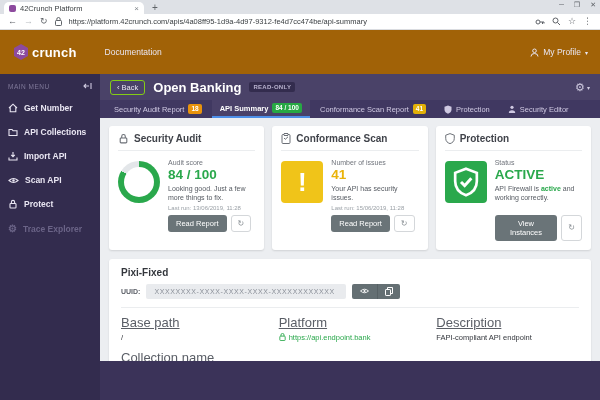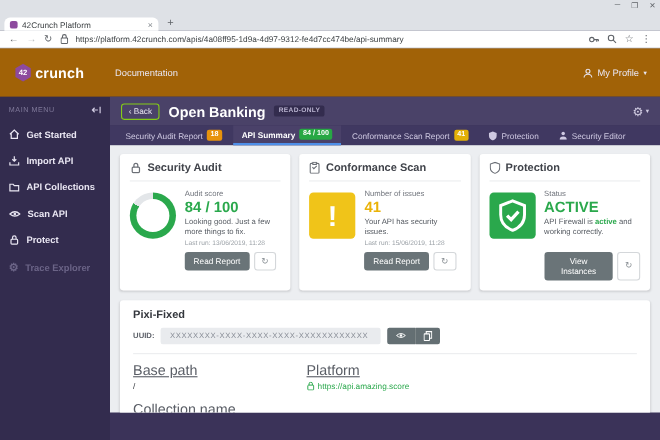--- a/index.html
+++ b/index.html
@@ -1,20 +1,20 @@
 <!DOCTYPE html>
 <html><head>
 <meta charset="utf-8">
 <style>
   * { margin:0; padding:0; box-sizing:border-box; }
   html,body { width:600px; height:400px; overflow:hidden; font-family:"Liberation Sans", sans-serif; }
   .window { width:600px; height:400px; display:flex; flex-direction:column; background:#37304f; }
 
   
-  .tabstrip { height:28px; background:#dee1e6; display:flex; align-items:flex-end; padding-left:4px; position:relative; }
+  .tabstrip { height:14px; background:#dee1e6; display:flex; align-items:flex-end; padding-left:4px; position:relative; }
   .btab { background:#fff; border-radius:5px 5px 0 0; height:12px; width:140px; display:flex; align-items:center; gap:4px; padding:0 5px; font-size:7.5px; color:#3c4043; }
   .favicon { width:7px; height:7px; background:#8d4a9e; border-radius:2px; flex:none; }
   .btab-title { white-space:nowrap; overflow:hidden; flex:1; }
   .tabclose { color:#80868b; font-size:8px; }
   .newtab { font-size:10px; color:#5f6368; margin-left:8px; padding-bottom:1px; }
   .winctl { position:absolute; right:4px; top:1px; display:flex; gap:10px; font-size:7px; color:#5f6368; }
   .urlbar { height:16px; background:#fff; display:flex; align-items:center; padding:0 8px; gap:7px; border-bottom:1px solid #dadce0; }
   .navic { font-size:9px; color:#5f6368; line-height:1; }
   .navic.dim { color:#b8bcc0; }
   .urltext { font-size:7.5px; color:#3c4043; flex:1; white-space:nowrap; overflow:hidden; }
@@ -162,33 +162,33 @@
       <div class="sb-head">
         <span class="sb-title">MAIN MENU</span>
         <svg class="ic" width="9" height="8" viewBox="0 0 9 8">
             <path d="M8 1 V7 M6 4 H1 M3 2 L1 4 L3 6" fill="none" stroke="#cfcae0" stroke-width="1.1"></path>
           </svg>
       </div>
       <div class="sb-item">
         <svg class="ic" width="10" height="10" viewBox="0 0 10 10">
             <path d="M1 5 L5 1.2 L9 5 M2.2 4.2 V8.8 H7.8 V4.2" fill="none" stroke="#e9e6f2" stroke-width="1.1"></path>
           </svg>
-        <span>Get Started</span>
+        <span>Get Number</span>
+      </div>
+      <div class="sb-item">
+        <svg class="ic" width="10" height="10" viewBox="0 0 10 10">
+            <path d="M1 2.5 H4 L5 3.7 H9 V8.5 H1 Z" fill="none" stroke="#e9e6f2" stroke-width="1.1"></path>
+          </svg>
+        <span>API Collections</span>
       </div>
       <div class="sb-item">
         <svg class="ic" width="10" height="10" viewBox="0 0 10 10">
             <path d="M5 1 V5.4 M3.2 3.8 L5 5.6 L6.8 3.8 M1 6.5 V9 H9 V6.5" fill="none" stroke="#e9e6f2" stroke-width="1.1"></path>
           </svg>
         <span>Import API</span>
-      </div>
-      <div class="sb-item">
-        <svg class="ic" width="10" height="10" viewBox="0 0 10 10">
-            <path d="M1 2.5 H4 L5 3.7 H9 V8.5 H1 Z" fill="none" stroke="#e9e6f2" stroke-width="1.1"></path>
-          </svg>
-        <span>API Collections</span>
       </div>
       <div class="sb-item">
         <svg class="ic" width="11" height="9" viewBox="0 0 11 9">
             <path d="M1 4.5 Q5.5 0.5 10 4.5 Q5.5 8.5 1 4.5 Z" fill="none" stroke="#e9e6f2" stroke-width="1.1"></path>
             <circle cx="5.5" cy="4.5" r="1.2" fill="#e9e6f2"></circle>
           </svg>
         <span>Scan API</span>
       </div>
       <div class="sb-item">
         <svg class="ic" width="10" height="10" viewBox="0 0 10 10">
@@ -348,22 +348,26 @@
               <div class="f-label">Base path</div>
               <div class="f-val">/</div>
             </div>
             <div>
               <div class="f-label">Platform</div>
               <div class="f-val green">
                 <svg class="ic" width="7" height="8" viewBox="0 0 7 9">
                     <rect x="0.5" y="3.5" width="6" height="5" rx="0.8" fill="none" stroke="#2aa84c"></rect>
                     <path d="M1.8 3.5 V2.2 a1.7 1.7 0 0 1 3.4 0 V3.5" fill="none" stroke="#2aa84c"></path>
                   </svg>
-                <span>https://api.amazing.score</span>
-              </div>
+                <span>https://api.endpoint.bank</span>
+              </div>
+            </div>
+            <div>
+              <div class="f-label">Description</div>
+              <div class="f-val">FAPI-compliant API endpoint</div>
             </div>
             <div style="grid-column:1 / 2;">
               <div class="f-label">Collection name</div>
               <div class="f-val link">Financial APIs</div>
             </div>
           </div>
         </div>
       </div>
 
     </div>

